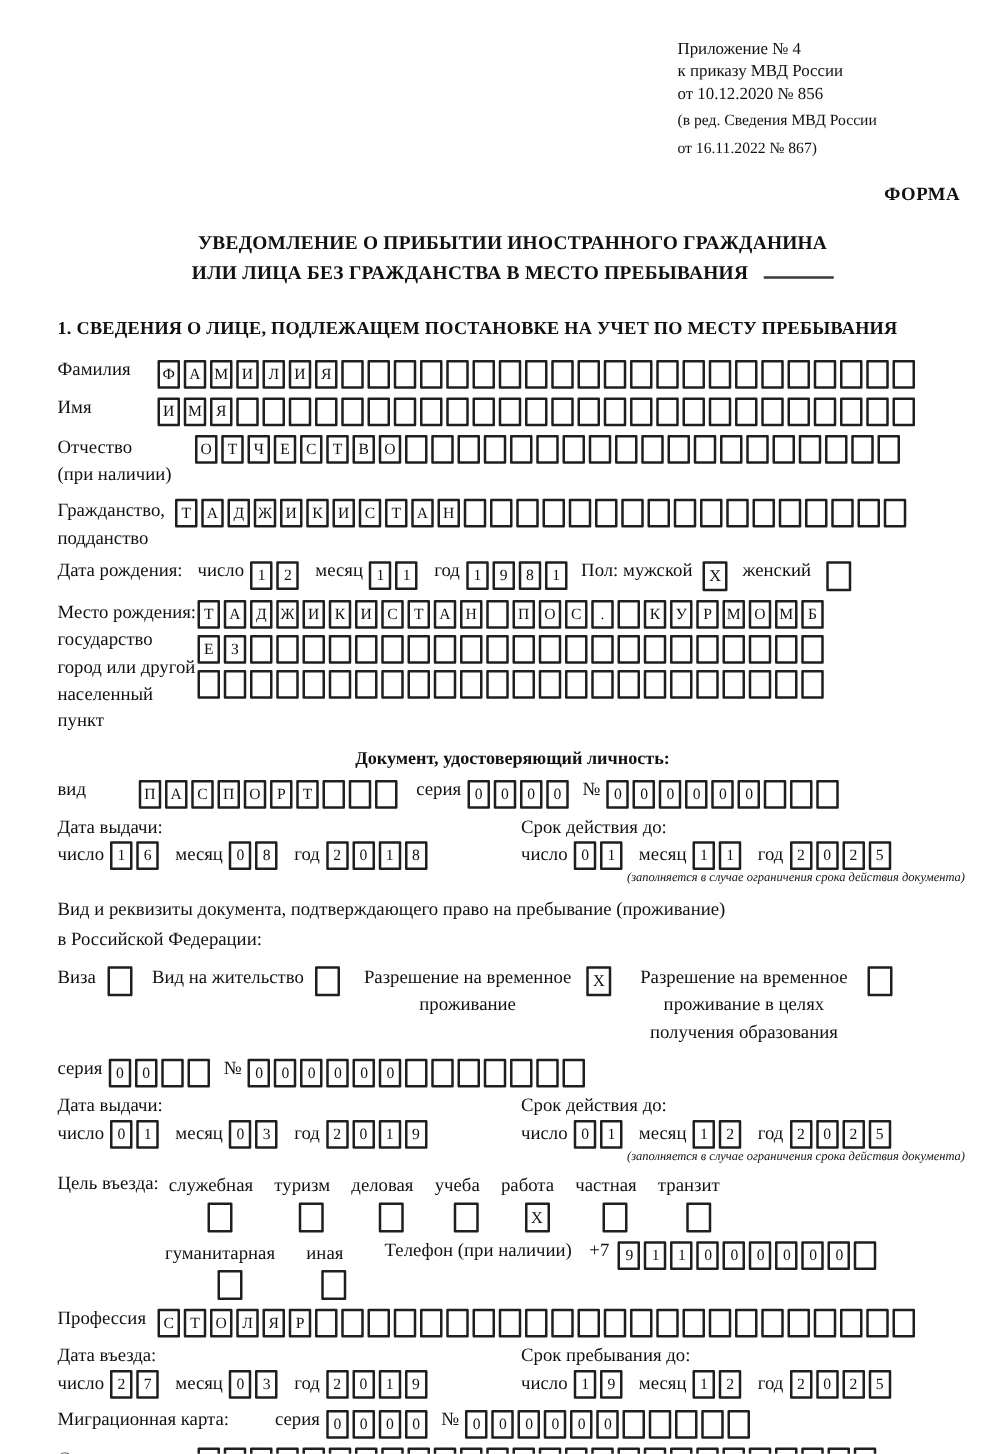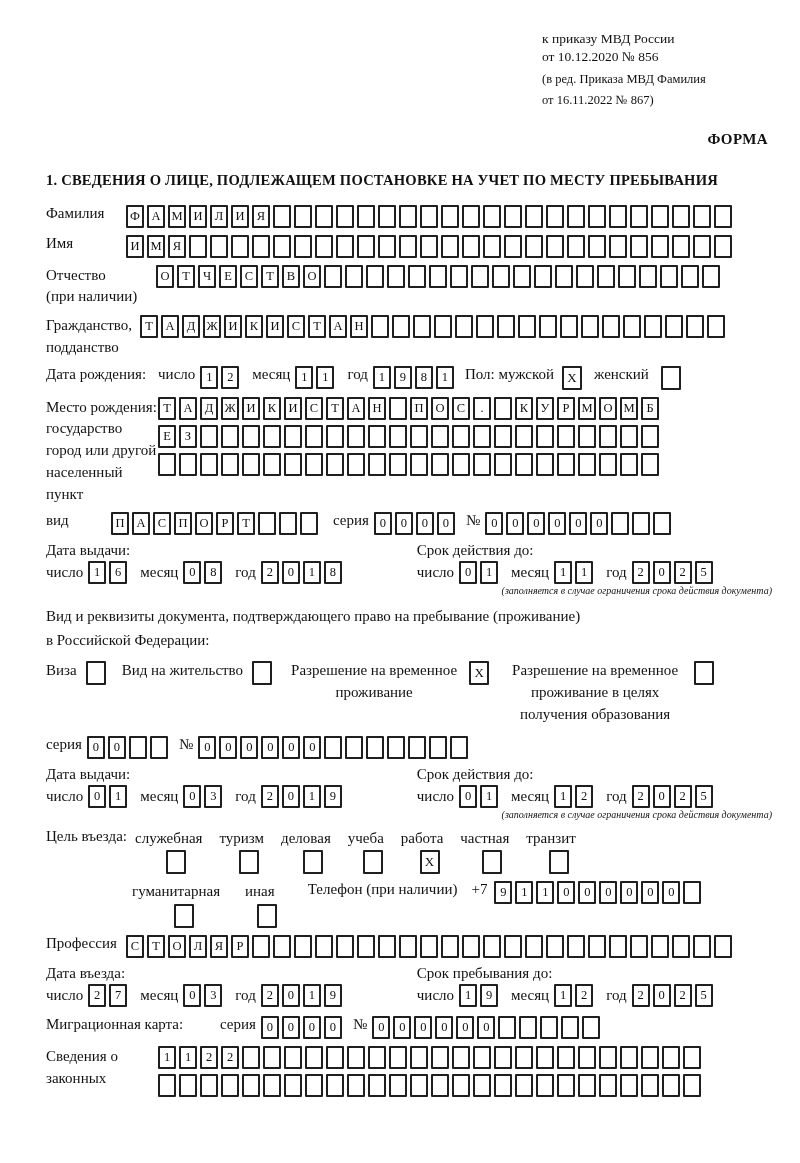--- a/index.html
+++ b/index.html
@@ -67,27 +67,34 @@
   .purpose .opt { align-items:center; margin-right:11px;flex-direction:column; }
   .indent86 { margin-left:86px; }
   .phone-prefix { font-size:15px; margin:0 7px 0 14px; }
 </style>
 </head>
 <body>
 
 <div class="page">
 
   <div class="appendix">
+    <div>Приложение № 4</div>
     <div>к приказу МВД России</div>
     <div>от 10.12.2020 № 856</div>
-    <div class="small">(в ред. Приказа МВД Фамилия</div>
+    <div class="small">(в ред. Сведения МВД России</div>
     <div class="small">от 16.11.2022 № 867)</div>
   </div>
   <div class="forma">ФОРМА</div>
 
+  <div class="title">
+    <div>УВЕДОМЛЕНИЕ О ПРИБЫТИИ ИНОСТРАННОГО ГРАЖДАНИНА</div>
+    <div>
+      <span>ИЛИ ЛИЦА БЕЗ ГРАЖДАНСТВА В МЕСТО ПРЕБЫВАНИЯ</span><span class="blank-line"></span>
+    </div>
+  </div>
 
   <div class="sec-heading">1. СВЕДЕНИЯ О ЛИЦЕ, ПОДЛЕЖАЩЕМ ПОСТАНОВКЕ НА УЧЕТ ПО МЕСТУ ПРЕБЫВАНИЯ</div>
 
   <div class="frow">
     <span class="flabel w80">Фамилия</span>
     <span class="boxes">
         <span class="cell">Ф</span>
         <span class="cell">А</span>
         <span class="cell">М</span>
         <span class="cell">И</span>
@@ -334,20 +341,21 @@
           <span class="cell"></span>
           <span class="cell"></span>
           <span class="cell"></span>
           <span class="cell"></span>
           <span class="cell"></span>
           <span class="cell"></span>
         </div>
     </span>
   </div>
 
+  <div class="center-bold">Документ, удостоверяющий личность:</div>
 
   <div class="frow">
     <span class="flabel w65">вид</span>
     <span class="boxes">
         <span class="cell">П</span>
         <span class="cell">А</span>
         <span class="cell">С</span>
         <span class="cell">П</span>
         <span class="cell">О</span>
         <span class="cell">Р</span>

